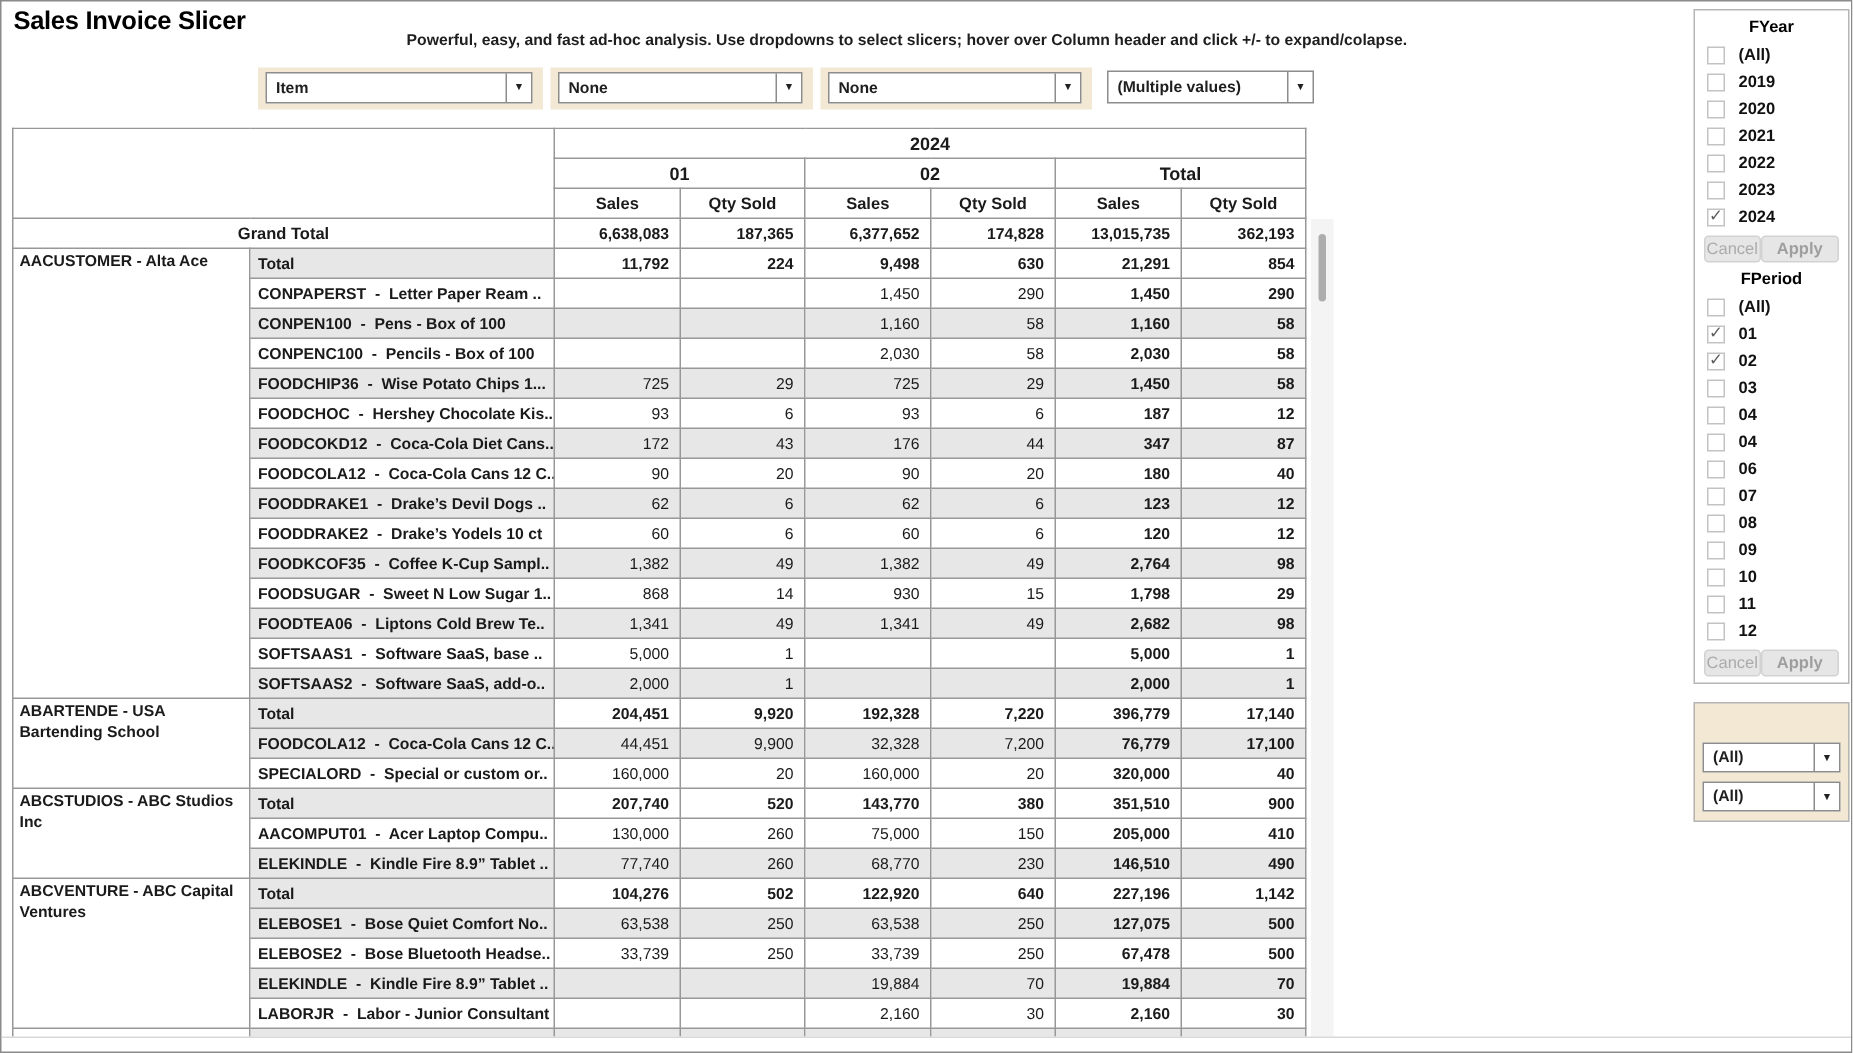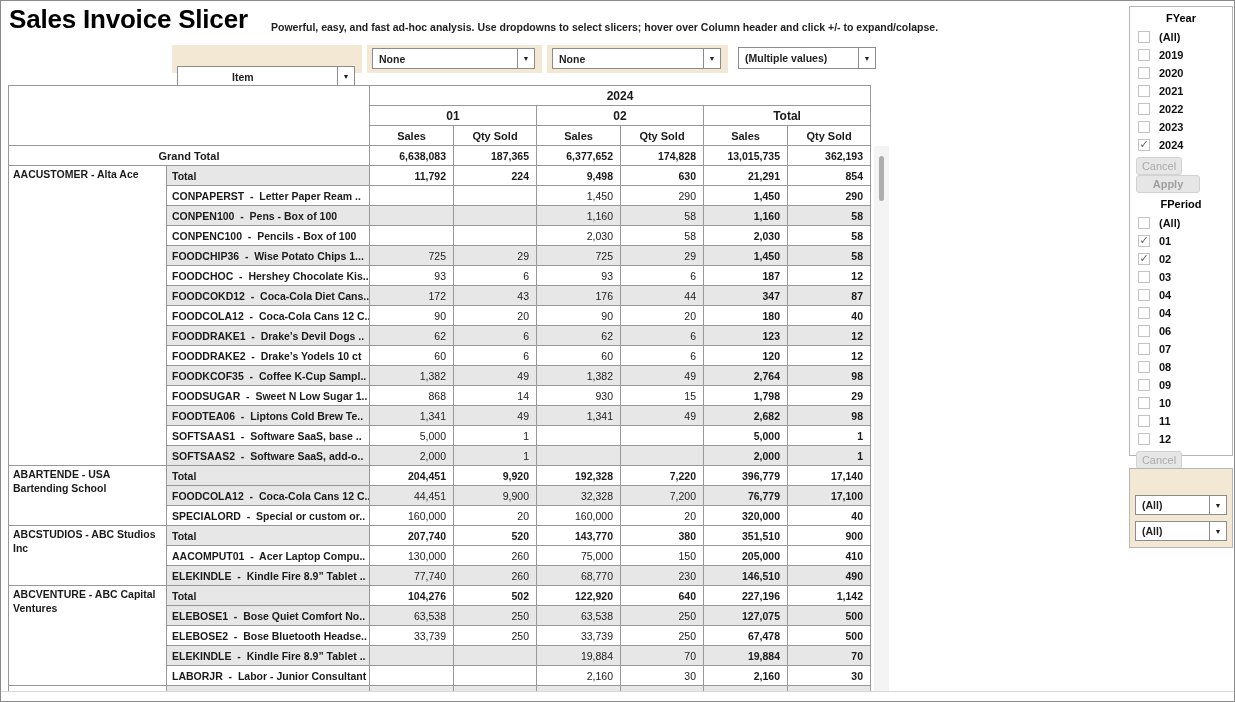--- a/index.html
+++ b/index.html
@@ -1,19 +1,19 @@
 <!DOCTYPE html>
 <html><head>
 <meta charset="utf-8">
 <style>
   html,body{margin:0;padding:0;background:#fff;font-family:"Liberation Sans",sans-serif;}
   #frame{position:relative;width:1233px;height:700px;border:1px solid #8a8a8a;background:#fff;overflow:hidden;}
 
   
-  .title{position:absolute;left:8px;top:3px;font-size:26px;font-weight:bold;color:#000;letter-spacing:-0.2px;}
+  .title{position:absolute;left:8px;top:3px;font-size:17px;font-weight:bold;color:#000;letter-spacing:-0.2px;}
   .subtitle{position:absolute;left:270px;top:20px;font-size:10.5px;font-weight:bold;color:#1e1e1e;}
 
   
   .panel{position:absolute;top:44px;height:28px;background:#f2e8d4;}
   .dd{position:absolute;height:21px;background:#fff;border:1px solid #8c8c8c;display:flex;align-items:center;box-sizing:border-box;cursor:default;}
   .dd .val{flex:1;font-size:10.5px;font-weight:bold;color:#1e1e1e;padding-left:6px;white-space:nowrap;overflow:hidden;}
   .dd .arr{width:16px;align-self:stretch;border-left:1px solid #8c8c8c;display:flex;align-items:center;justify-content:center;font-size:7px;color:#222;}
 
   
   #tblwrap{position:absolute;left:7px;top:84px;width:864px;height:606px;overflow:hidden;}
@@ -38,39 +38,39 @@
 
   
   #botline{position:absolute;left:0;top:690px;width:1233px;height:1px;background:#d8d8d8;}
 
   
   #filterbox{position:absolute;left:1128px;top:5px;width:104px;height:450px;background:#fff;border:1px solid #b5b5b5;box-sizing:border-box;}
   .ftitle{text-align:center;font-size:11px;font-weight:bold;color:#000;padding-top:5px;height:16px;}
   .chkrow{display:flex;align-items:center;height:18px;padding-left:8px;cursor:default;}
   .chk{width:12px;height:12px;border:1px solid #c3c3c3;background:#fff;box-sizing:border-box;font-size:11px;line-height:9px;color:#5d5d5d;text-align:center;flex:0 0 auto;}
   .chklab{font-size:11px;font-weight:bold;color:#111;margin-left:9px;}
-  .btnrow{display:flex;justify-content:space-between;padding:3px 6px 0 6px;flex-direction:column;}
+  .btnrow{display:flex;justify-content:space-between;padding:3px 6px 0 6px;}
   .gbtn{height:18px;background:#e6e6e6;border:1px solid #d2d2d2;border-radius:3px;font-size:11px;color:#ababab;display:flex;align-items:center;justify-content:center;box-sizing:border-box;}
   .gbtn.cancel{width:46px;}
   .gbtn.apply{width:64px;font-weight:bold;color:#9e9e9e;}
 
   
   #hfbox{position:absolute;left:1128px;top:467px;width:104px;height:80px;background:#f2e8d4;border:1px solid #b5b5b5;box-sizing:border-box;}
   #hfbox .dd{left:5px;width:92px;}
 </style>
 </head>
 <body>
 
 <div id="frame">
 
   <div class="title">Sales Invoice Slicer</div>
   <div class="subtitle">Powerful, easy, and fast ad-hoc analysis. Use dropdowns to select slicers; hover over Column header and click +/- to expand/colapse.</div>
 
   <div class="panel" style="left:171px;width:190px;">
-    <div class="dd" style="left:5px;top:21px;width:178px;padding-left:48px;">
+    <div class="dd" style="left:5px;top:3px;width:178px;">
       <span class="val">Item</span>
       <span class="arr">▼</span>
     </div>
   </div>
   <div class="panel" style="left:366px;width:175px;">
     <div class="dd" style="left:5px;top:3px;width:163px;">
       <span class="val">None</span>
       <span class="arr">▼</span>
     </div>
   </div>

